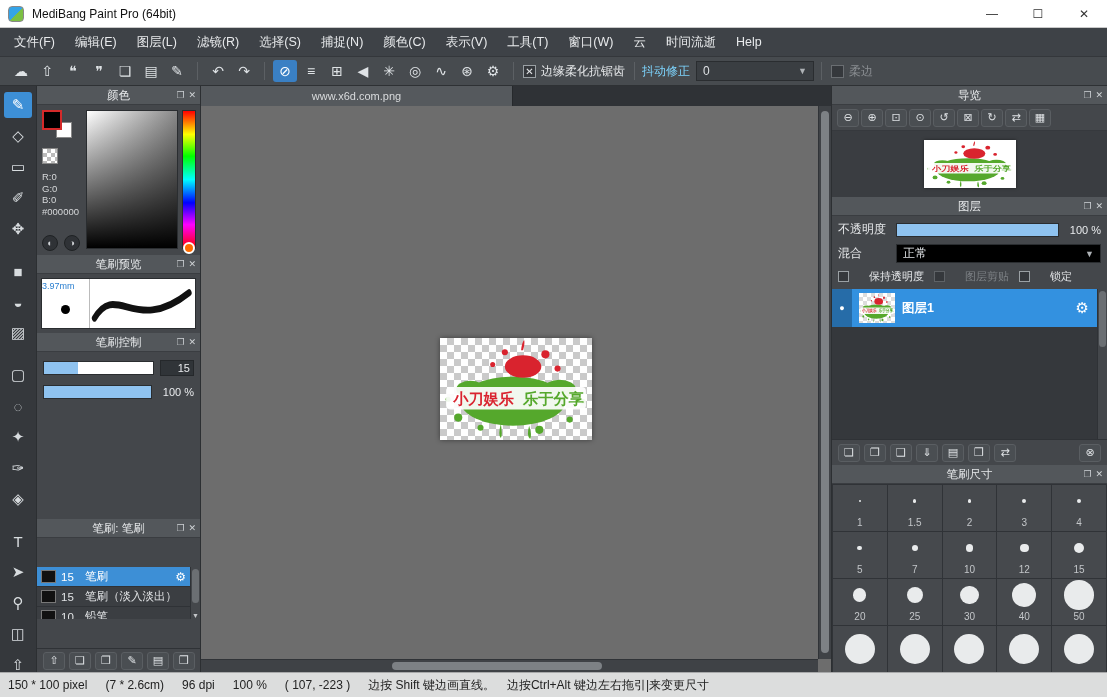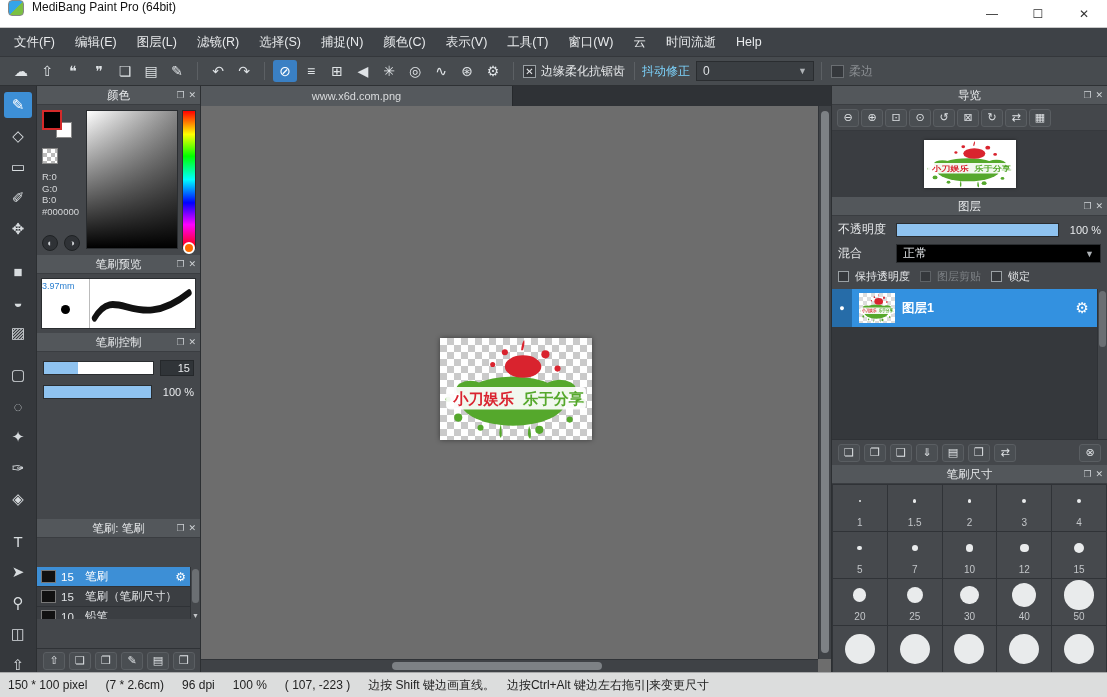--- a/index.html
+++ b/index.html
@@ -1,21 +1,21 @@
 <!DOCTYPE html>
 <html><head>
 <meta charset="utf-8">
 <style>
   * { box-sizing: border-box; margin: 0; padding: 0; }
   html,body { width:1107px; height:697px; overflow:hidden; }
   body { font-family:"Liberation Sans","DejaVu Sans",sans-serif; background:#46494d; }
   #app { width:1107px; height:697px; display:flex; flex-direction:column; }
 
   
-  .titlebar { height:28px; background:#ffffff; display:flex; padding-left:8px; border-bottom:1px solid #c9c9c9; }
+  .titlebar { height:28px; background:#ffffff; display:flex; align-items:center; padding-left:8px; border-bottom:1px solid #c9c9c9; }
   .app-icon { width:16px; height:16px; border-radius:4px; background:linear-gradient(135deg,#35a4e8 0 50%,#7cc043 50% 100%); border:1px solid #888; }
   .titlebar .title { font-size:12px; color:#111; margin-left:8px; }
   .win-controls { margin-left:auto; display:flex; height:100%; }
   .win-btn { width:46px; height:100%; display:flex; align-items:center; justify-content:center; font-size:12px; color:#333; }
 
   
   .menubar { height:29px; background:#3e4247; display:flex; align-items:center; padding-left:4px; border-bottom:1px solid #34373b; }
   .menu-item { padding:0 10px; font-size:12.5px; color:#e8eaec; line-height:29px; white-space:nowrap; }
 
   
@@ -116,21 +116,21 @@
   .nav-body { height:66px; background:#3a3d41; display:flex; align-items:center; justify-content:center; flex:none; }
   .navthumb { width:92px; height:48px; background:#fff; position:relative; box-shadow:0 0 3px rgba(0,0,0,.5); }
 
   
   .layer-controls { padding:5px 6px 3px 6px; flex:none; }
   .lc-row { display:flex; align-items:center; gap:6px; margin-bottom:6px; }
   .lc-label { width:52px; font-size:12px; color:#e6e8ea; flex:none; }
   .lc-select { flex:1; height:19px; background:#000000; border:1px solid #2a2d30; color:#dde0e3; font-size:12px; display:flex; align-items:center; padding:0 6px; }
   .lc-select .caret { margin-left:auto; font-size:9px; color:#aeb2b6; }
   .chk-row { display:flex; align-items:center; gap:10px; margin-bottom:2px; }
-  .chk { display:flex; align-items:center; gap:6px; font-size:11px; color:#e4e6e8;text-align:right; }
+  .chk { display:flex; align-items:center; gap:20px; font-size:11px; color:#e4e6e8;text-align:right; }
   .chk .box { width:11px; height:11px; border:1px solid #9aa0a4; background:#35383c; flex:none; }
   .chk.dim { color:#7d8185; }
   .chk.dim .box { border-color:#5e6266; }
   .layer-listwrap { height:150px; display:flex; flex:none; }
   .layer-list { flex:1; background:#35383c; }
   .layer-row { height:38px; background:#3391e0; display:flex; align-items:center; }
   .layer-eye { width:20px; height:100%; background:rgba(0,0,0,.25); display:flex; align-items:center; justify-content:center; color:#fff; font-size:9px; flex:none; }
   .layer-thumb { width:36px; height:30px; background:#fff; margin:0 7px; position:relative; flex:none;
     background-image:linear-gradient(45deg,#ddd 25%,transparent 25%,transparent 75%,#ddd 75%),linear-gradient(45deg,#ddd 25%,#fff 25%,#fff 75%,#ddd 75%);
     background-size:8px 8px; background-position:0 0,4px 4px; }
@@ -332,21 +332,21 @@
           <div class="brush-rows" id="brush-rows">
               <div class="brush-row selected">
                 <span class="sw" style="background: rgb(17, 17, 17);"></span>
                 <span class="bsize">15</span>
                 <span>笔刷</span>
                 <span class="gear">⚙</span>
               </div>
               <div class="brush-row">
                 <span class="sw" style="background: rgb(17, 17, 17);"></span>
                 <span class="bsize">15</span>
-                <span>笔刷（笔刷尺寸）</span>
+                <span>笔刷（淡入淡出）</span>
               </div>
               <div class="brush-row">
                 <span class="sw" style="background: rgb(17, 17, 17);"></span>
                 <span class="bsize">10</span>
                 <span>铅笔</span>
               </div>
               <div class="brush-row">
                 <span class="sw" style="background: rgb(255, 255, 255);"></span>
                 <span class="bsize">8.5</span>
                 <span>橡皮擦</span>

